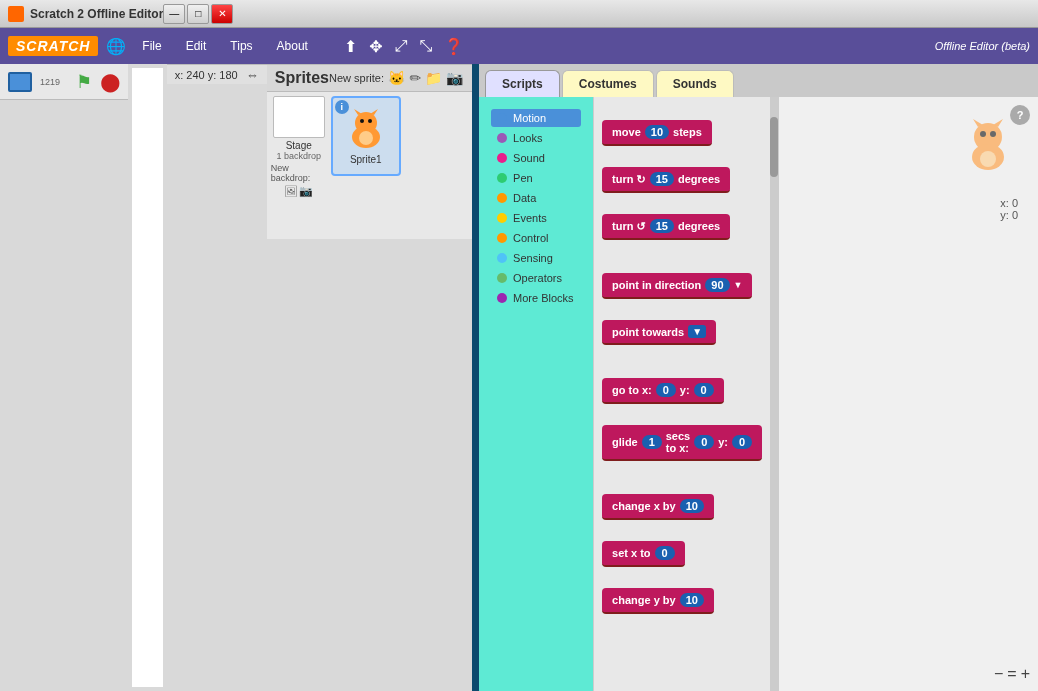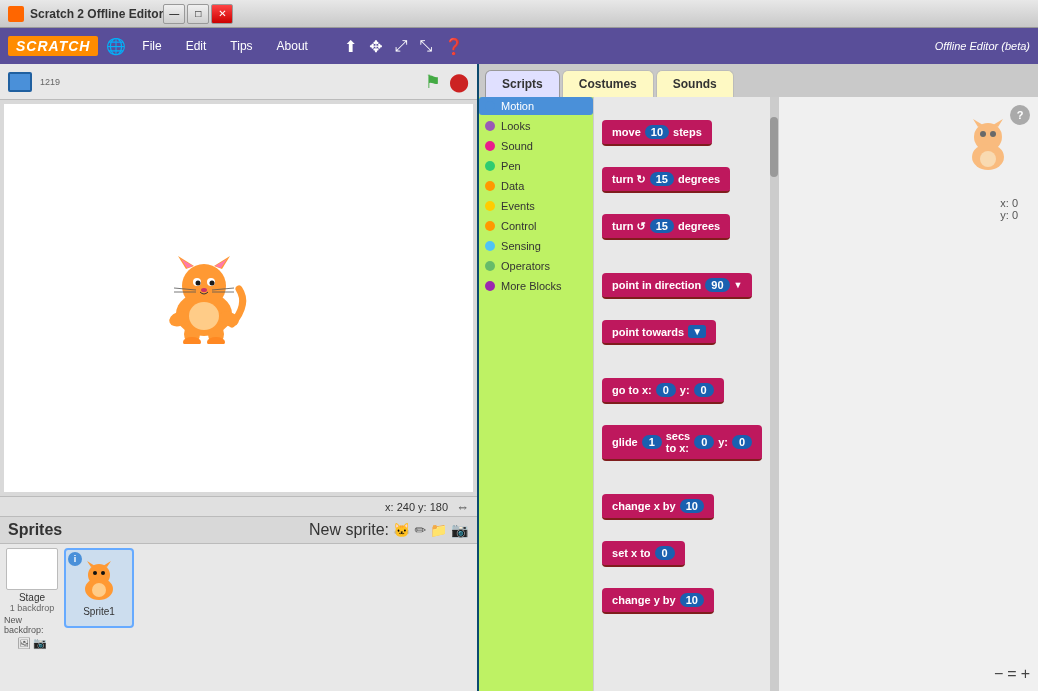--- a/index.html
+++ b/index.html
@@ -39,23 +39,23 @@
     #main {
       display: flex;
       height: calc(691px - 64px);
       background: #c9c9c9;
     }
 
     
     #stage-area {
       width: 500px;
       background: #d9d9d9;
-      border-right: 2px solid #0c4a6e;
-      display: flex;
-      flex-direction: column;
+      border-right: 7px solid #0c4a6e;
+      display: flex;
+      flex-direction: row;
       justify-content: flex-end;
     }
     #stage-toolbar {
       background: #e8e8e8;
       height: 36px;
       display: flex;
       align-items: center;
       padding: 0 8px;
       border-bottom: 1px solid #bbb;
       gap: 8px;
@@ -101,21 +101,21 @@
       flex-direction: column;
     }
     #sprites-header {
       display: flex;
       align-items: center;
       padding: 4px 8px;
       background: #d8d8d8;
       border-bottom: 1px solid #bbb;
     }
     .sprites-label { font-size: 16px; font-weight: bold; color: #333; flex: 1; }
-    .new-sprite-label { font-size: 16px; color: #333; }
+    .new-sprite-label { font-size: 11px; color: #333; }
     .sprite-add-icons { display: flex; gap: 4px; margin-left: 4px; }
     .sprite-add-btn { font-size: 14px; cursor: pointer; color: #555; }
 
     #sprites-content {
       display: flex;
       flex: 1;
       padding: 4px;
       gap: 4px;
     }
     #stage-thumb {
@@ -202,23 +202,23 @@
 
     #blocks-area {
       display: flex;
       flex: 1;
       background: #e0e0e0;
     }
 
     
     #categories {
       width: 115px;
-      background: #bef264;
+      background: #5eead4;
       border-right: 1px solid #ccc;
-      padding: 0;
+      padding: 12px;
     }
     .cat-item {
       display: flex;
       align-items: center;
       padding: 3px 6px;
       margin-bottom: 2px;
       border-radius: 3px;
       cursor: pointer;
       font-size: 11px;
       color: #333;

